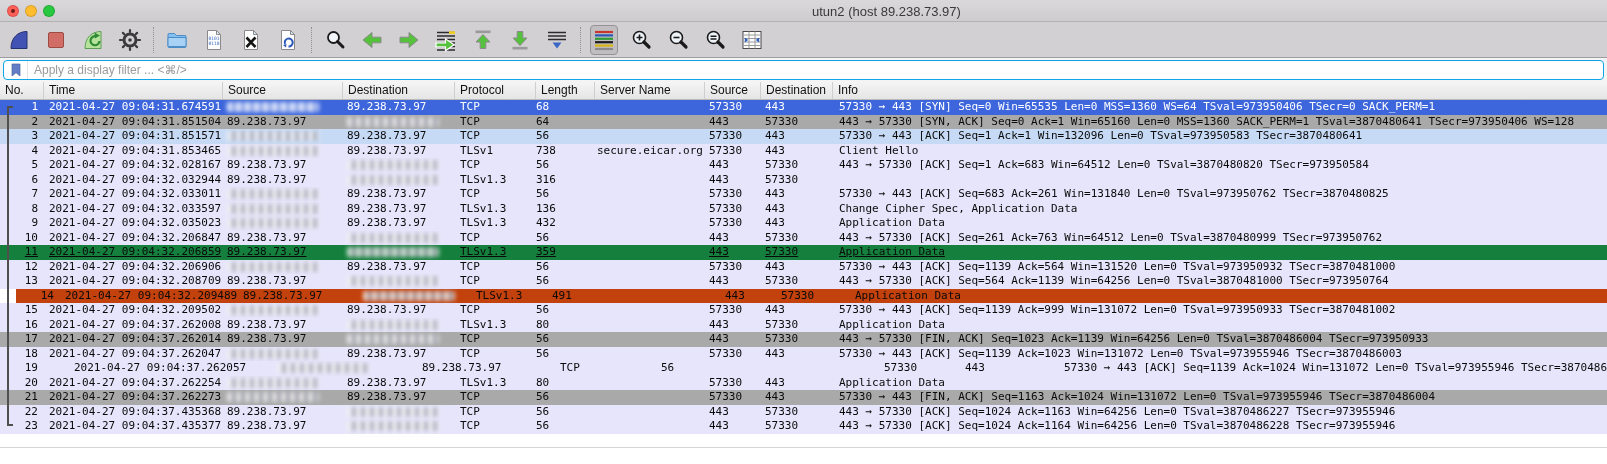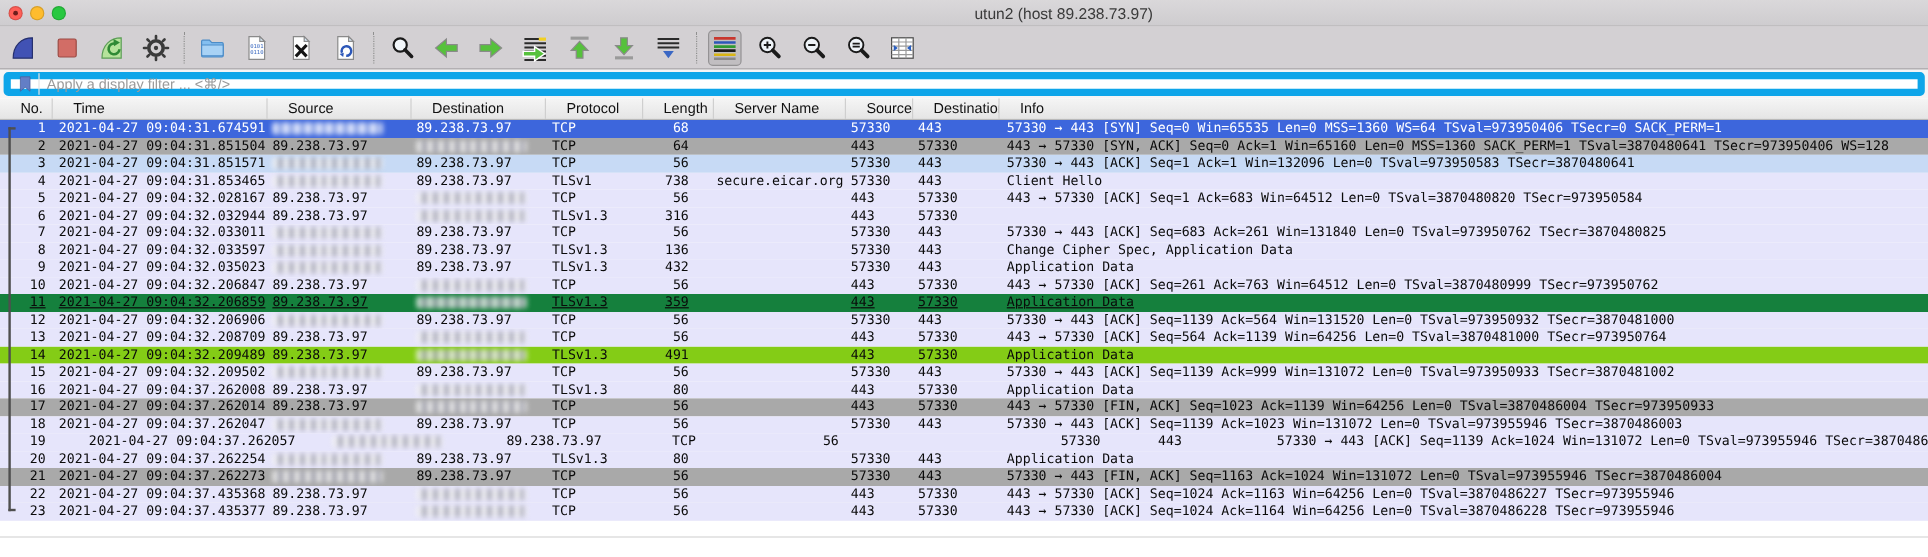--- a/index.html
+++ b/index.html
@@ -22,44 +22,44 @@
   
   .toolbar{height:36px;background:#d3d0d3;border-bottom:1px solid #9e9c9e;
     display:flex;align-items:center;padding-left:5px}
   .tbtn{width:28px;height:30px;display:flex;align-items:center;justify-content:center;
     margin-right:9px;border-radius:4px}
   .tbtn.active{background:#c1bec1;border:1px solid #949294}
   .tsep{width:1px;height:26px;border-left:1px dotted #8f8f8f;margin-right:9px}
 
   
   .filterbar{height:24px;background:#f5f4f5;padding:2px 3px}
-  .finput{height:20px;background:#fff;border:6px solid #0ea5e9;border-radius:4px;
+  .finput{height:20px;background:#fff;border:1px solid #0ea5e9;border-radius:4px;
     display:flex;align-items:center}
   .fbookmark{width:24px;height:18px;display:flex;align-items:center;justify-content:center;
     border-right:1px solid #e4e4e4}
   .fq{flex:1;border:none;outline:none;font-size:12px;color:#333;padding-left:6px;
     background:transparent;font-family:"Liberation Sans",sans-serif}
   .fq::placeholder{color:#9b9b9b}
 
   
   .grid10{display:grid;grid-template-columns:44px 179px 120px 112px 81px 59px 110px 56px 72px 1fr}
   .thead{height:18px;background:linear-gradient(#f5f5f5,#e5e5e5);
     border-bottom:1px solid #b9b9b9;font-size:12px;color:#111}
-  .hc{line-height:16px;padding-left:17px;border-right:1px solid #cfcfcf;
+  .hc{line-height:16px;padding-left:5px;border-right:1px solid #cfcfcf;
     white-space:nowrap;overflow:hidden}
   .hc:last-child{border-right:none}
   .rows{position:relative;height:334px;
     font-family:"DejaVu Sans Mono","Liberation Mono",monospace;font-size:11px;color:#0a0a0a}
   .prow{height:14.5px}
   .c{line-height:14.5px;white-space:nowrap;overflow:hidden}
   .c-no{text-align:right;padding-right:6px}
   .c-time{padding-left:5px}
   .c-src,.c-dst{padding-left:4px}
   .c-proto{padding-left:5px}
-  .c-len{text-align:right;padding-right:21px}
+  .c-len{padding-right:21px}
   .c-server{padding-left:2px}
   .c-sport,.c-dport{padding-left:4px}
   .c-info{padding-left:6px}
   .blur{display:inline-block;width:92px;height:10px;margin-top:2px;border-radius:2px;
     background:repeating-linear-gradient(90deg,#f2f2f2 0 5px,#9fa0ae 5px 9px);
     filter:blur(2px);opacity:.8;vertical-align:top}
   .sel .blur{background:repeating-linear-gradient(90deg,#eef2ff 0 5px,#93a9e6 5px 9px);opacity:.9}
   .bracket{position:absolute;left:7px;top:6px;width:6px;height:320px;
     border-left:2px solid #4f4f4f;border-top:2px solid #4f4f4f;border-bottom:2px solid #4f4f4f;
     pointer-events:none}
@@ -402,21 +402,21 @@
         <div class="c c-time">2021-04-27 09:04:32.208709</div>
         <div class="c c-src">89.238.73.97</div>
         <div class="c c-dst"><span class="blur"></span></div>
         <div class="c c-proto">TCP</div>
         <div class="c c-len">56</div>
         <div class="c c-server"></div>
         <div class="c c-sport">443</div>
         <div class="c c-dport">57330</div>
         <div class="c c-info">443 → 57330 [ACK] Seq=564 Ack=1139 Win=64256 Len=0 TSval=3870481000 TSecr=973950764</div>
       </div>
-      <div class="prow grid10" style="background: #84cc16;">
+      <div class="prow grid10" style="background: #c2410c; margin-left: 16px;">
         <div class="c c-no">14</div>
         <div class="c c-time">2021-04-27 09:04:32.209489</div>
         <div class="c c-src">89.238.73.97</div>
         <div class="c c-dst"><span class="blur"></span></div>
         <div class="c c-proto">TLSv1.3</div>
         <div class="c c-len">491</div>
         <div class="c c-server"></div>
         <div class="c c-sport">443</div>
         <div class="c c-dport">57330</div>
         <div class="c c-info">Application Data</div>

